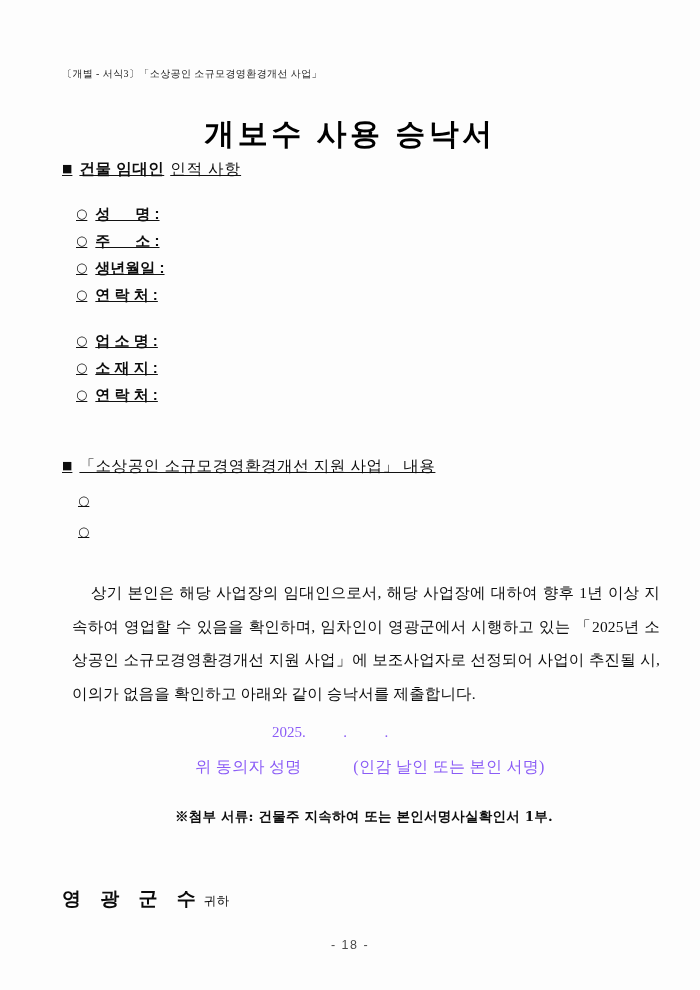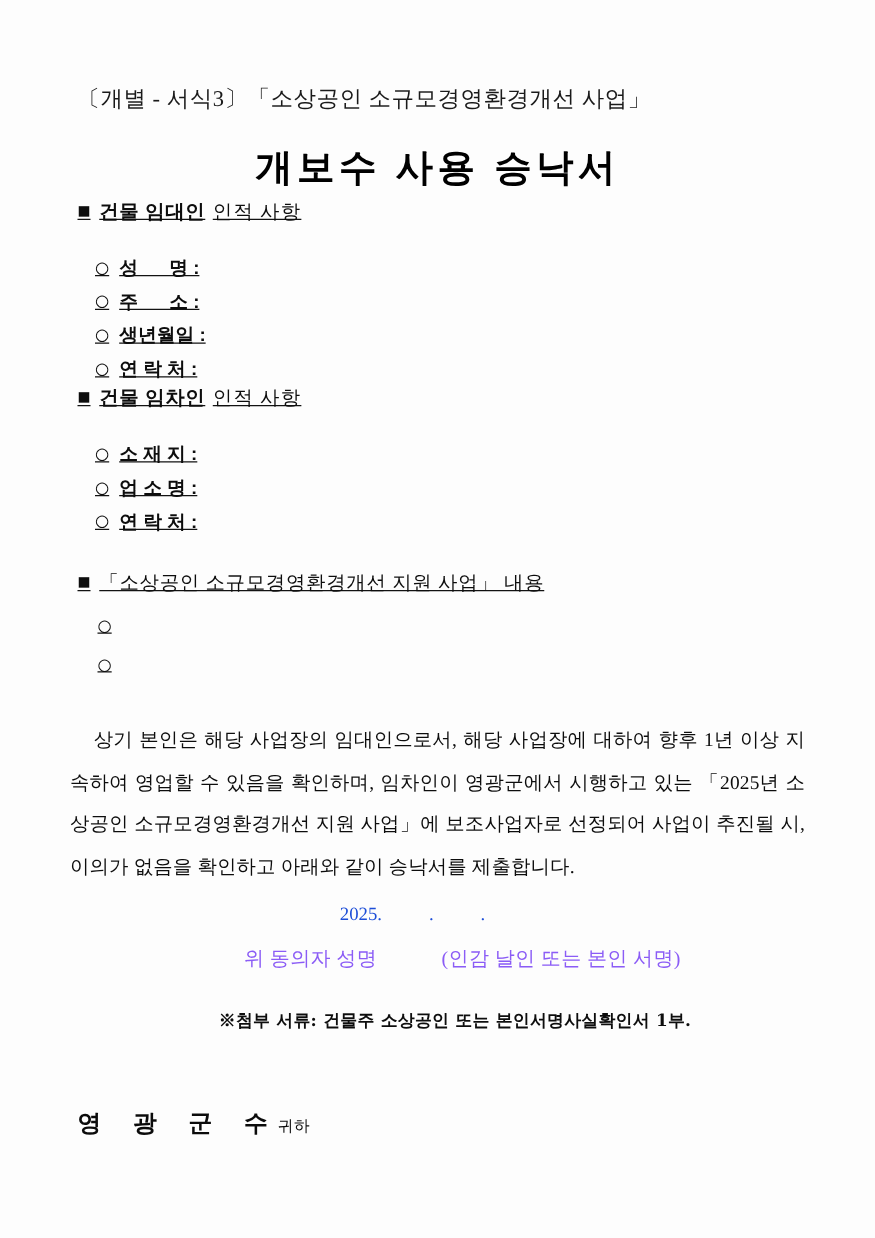--- a/index.html
+++ b/index.html
@@ -21,21 +21,21 @@
     width: 700px;
     height: 990px;
     box-sizing: border-box;
   }
 
   
   .form-code {
     position: absolute;
     left: 62px;
     top: 67px;
-    font-size: 18px;
+    font-size: 10px;
     letter-spacing: 0.4px;
     white-space: nowrap;
     color: #1a1a1a;
   }
 
   
   .doc-title {
     position: absolute;
     left: 0;
     top: 94px;
@@ -114,21 +114,21 @@
   .blank-row {
     line-height: 31px;
     font-size: 13px;
     font-family: "DejaVu Sans", sans-serif;
     color: #111;
   }
 
   
   .body-para {
     position: absolute;
-    left: 56px;
+    left: 72px;
     top: 548px;
     width: 588px;
     font-size: 15.5px;
     line-height: 33.5px;
     text-align: justify;
     text-justify: inter-character;
     text-indent: 19px;
     letter-spacing: 0.15px;
     color: #0d0d0d;
     margin-top: 28px;
@@ -136,21 +136,21 @@
 
   
   .date-line {
     position: absolute;
     left: 0;
     top: 724px;
     width: 636px;
     text-align: center;
     font-size: 15px;
     white-space: pre;
-    color: #1d4ed8;
+    color: #8b5cf6;
     padding-left: 24px;
     box-sizing: border-box;
   }
   .sign-line {
     position: absolute;
     left: 0;
     top: 757px;
     width: 700px;
     text-align: center;
     font-size: 16px;
@@ -180,21 +180,21 @@
   
   .recipient {
     position: absolute;
     left: 62px;
     top: 886px;
     font-size: 19px;
     font-weight: bold;
     letter-spacing: 7px;
     white-space: nowrap;
     color: #0b0b0b;
-    font-family: Liberation Mono, monospace;
+    font-family: Liberation Sans, sans-serif;
   }
   .recipient .honorific {
     font-size: 12.5px;
     font-weight: normal;
     letter-spacing: 0.5px;
     margin-left: 1px;
   }
 
   
   .page-number {
@@ -222,40 +222,40 @@
     <div class="sec-head"><span class="sq">■</span><span class="strong">건물 임대인</span><span class="light">인적 사항</span></div>
     <ul class="field-list">
       <li class="field-row"><span class="circ">○</span><span>성      명 :</span></li>
       <li class="field-row"><span class="circ">○</span><span>주      소 :</span></li>
       <li class="field-row"><span class="circ">○</span><span>생년월일 :</span></li>
       <li class="field-row"><span class="circ">○</span><span>연 락 처 :</span></li>
     </ul>
   </div>
 
   <div class="section sec-2">
-    <div class="sec-head"><span class="sq">■</span><span class="strong">건물 임차인</span><span class="light">인적 사항</span></div>
     <ul class="field-list">
+      <li class="field-row"><span class="circ">○</span><span>업 소 명 :</span></li>
       <li class="field-row"><span class="circ">○</span><span>소 재 지 :</span></li>
-      <li class="field-row"><span class="circ">○</span><span>업 소 명 :</span></li>
       <li class="field-row"><span class="circ">○</span><span>연 락 처 :</span></li>
     </ul>
   </div>
 
   <div class="section sec-3">
     <div class="sec-head"><span class="sq">■</span><span class="plain">「소상공인 소규모경영환경개선 지원 사업」 내용</span></div>
     <ul class="blank-list">
       <li class="blank-row">○</li>
       <li class="blank-row">○</li>
     </ul>
   </div>
 
   <p class="body-para">상기 본인은 해당 사업장의 임대인으로서, 해당 사업장에 대하여 향후 1년 이상 지속하여 영업할 수 있음을 확인하며, 임차인이 영광군에서 시행하고 있는 「2025년 소상공인 소규모경영환경개선 지원 사업」에 보조사업자로 선정되어 사업이 추진될 시, 이의가 없음을 확인하고 아래와 같이 승낙서를 제출합니다.</p>
 
   <div class="date-line">2025.          .          .</div>
 
   <div class="sign-line">위 동의자 성명            (인감 날인 또는 본인 서명)</div>
 
-  <div class="attach-note">※첨부 서류: 건물주 소상공인 또는 본인서명사실확인서 1부.</div>
+  <div class="attach-note">※첨부 서류: 건물주 지속하여 또는 본인서명사실확인서 1부.</div>
 
   <div class="recipient"><span>영 광 군 수</span><span class="honorific">귀하</span></div>
 
+  <div class="page-number">- 18 -</div>
 
 </div>
 
 </body></html>

